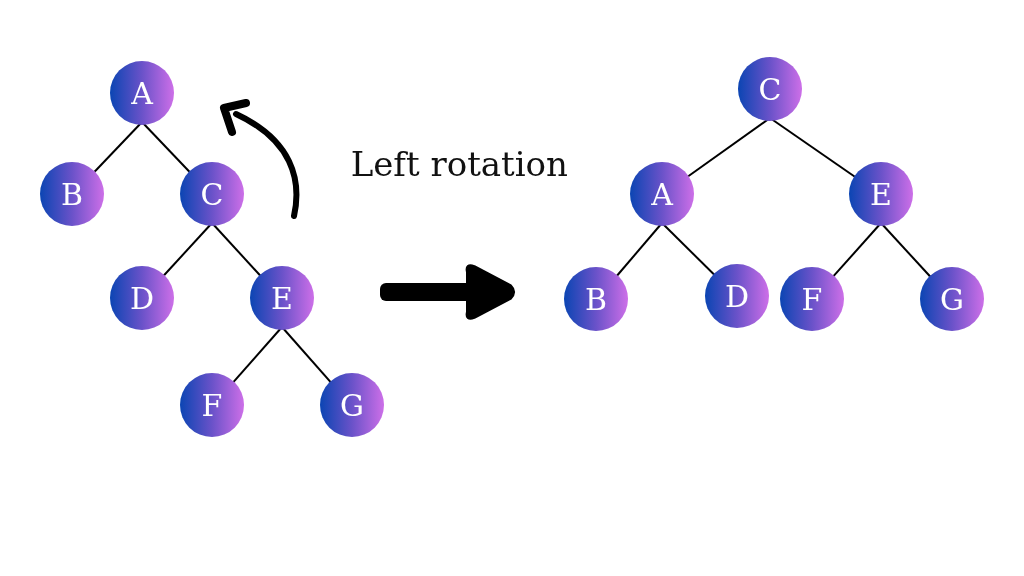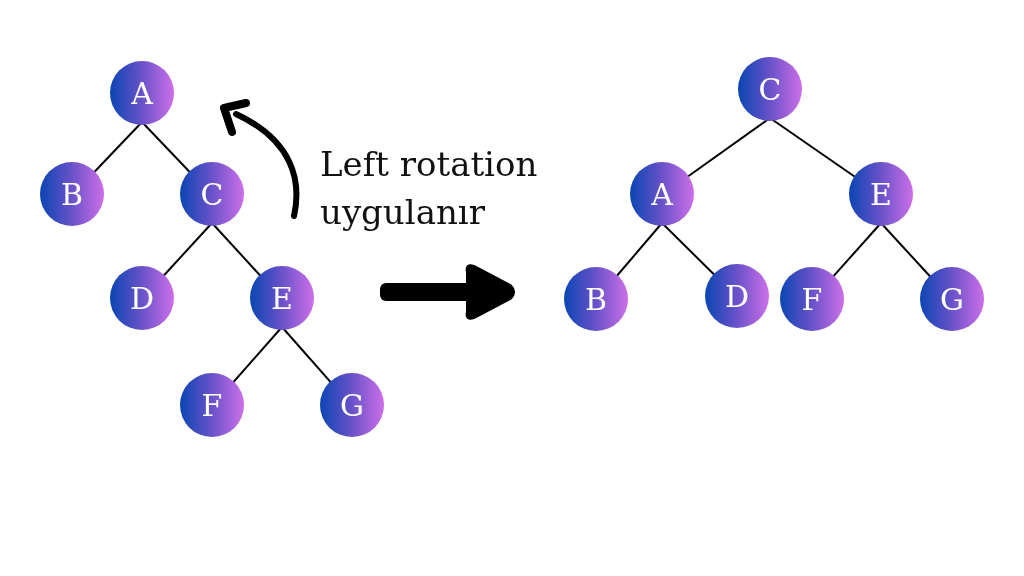--- a/index.html
+++ b/index.html
@@ -24,21 +24,21 @@
     .node-label {
       font-family: "DejaVu Serif", "Liberation Serif", serif;
       font-size: 30px;
       fill: #ffffff;
     }
     .caption {
       position: absolute;
       left: 320px;
       top: 140px;
       width: 248px;
-      text-align: left;
+      text-align: right;
       font-family: "DejaVu Serif", "Liberation Serif", serif;
       font-size: 34px;
       line-height: 48px;
       color: #111111;
     }
     .caption div {
       white-space: nowrap;
     }
   </style>
 </head>
@@ -136,14 +136,13 @@
   </g>
 
   <g>
     <rect x="380" y="283" width="92" height="18" rx="6" ry="6" fill="#000"></rect>
     <path d="M468 272 Q 466 264 474 267 L 510 286 Q 516 292 510 298 L 474 317 Q 466 320 468 312 Z" fill="#000" stroke="#000" stroke-width="4" stroke-linejoin="round"></path>
   </g>
 </svg>
 
 <div class="caption">
   <div>Left rotation</div>
-  <div>uygulanır</div>
 </div>
 
 </body></html>

